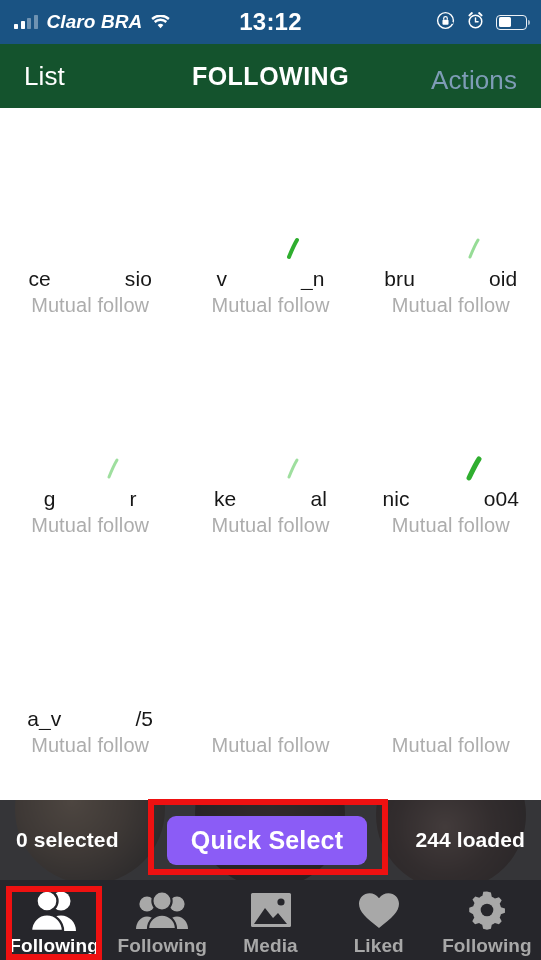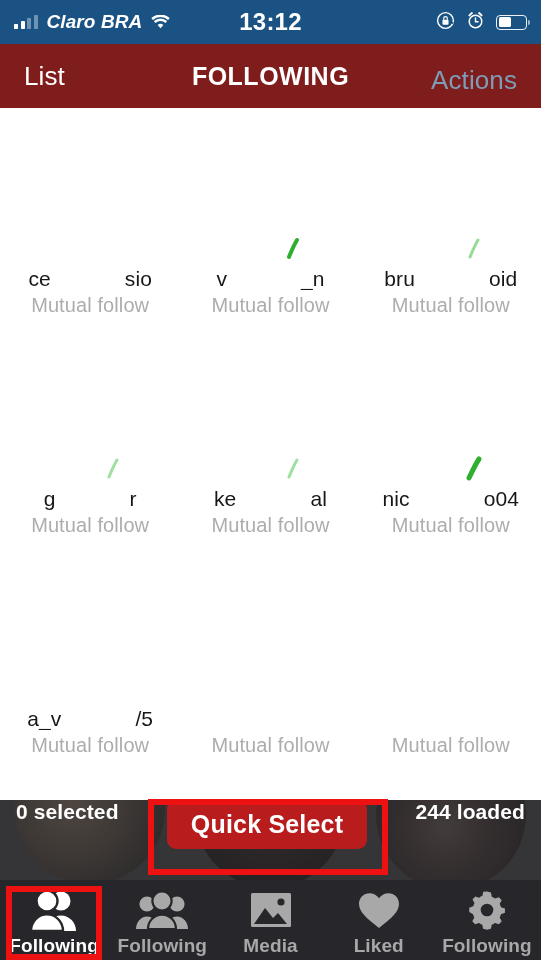--- a/index.html
+++ b/index.html
@@ -36,21 +36,21 @@
   .icn{ display:block; }
 
   .battery{ width:31px; height:15px; border:1.7px solid rgba(255,255,255,.92); border-radius:4px; position:relative; padding:1.6px; }
   .battery::after{ content:""; position:absolute; right:-4.4px; top:4.2px; width:2.4px; height:5.5px;
     background:rgba(255,255,255,.6); border-radius:0 2px 2px 0; }
   .battery span{ display:block; height:100%; width:48%; background:#fff; border-radius:1.6px; }
 
   
   .navbar{
     position:absolute; left:0; top:44px; width:541px; height:64px;
-    background:#7f1d1d; display:flex; align-items:center; justify-content:space-between;
+    background:#14532d; display:flex; align-items:center; justify-content:space-between;
     padding:0 24px;
   }
   .nav-left{ font-size:26px; color:#ffffff; font-weight:500; letter-spacing:.1px; }
   .nav-title{ font-size:25px; color:#ffffff; font-weight:bold; letter-spacing:.5px;
     position:absolute; left:0; right:0; text-align:center; pointer-events:none; }
   .nav-right{ font-size:26px; color:#7e9cb6; font-weight:500; letter-spacing:.1px;margin-top:8px; }
 
   
   .grid{
     position:absolute; left:0; top:108px; width:541px; height:692px;
@@ -77,31 +77,31 @@
   }
   .uname .gap{ display:inline-block; width:74px; color:transparent; }
   .ustatus{
     font-size:20px; color:#adadad; font-weight:400; line-height:1.1; letter-spacing:.1px;
   }
 
   
   .actionbar{
     position:absolute; left:0; top:800px; width:541px; height:80px;
     background:rgba(44,44,46,.80);
-    display:flex; justify-content:space-between;
+    display:flex; align-items:center; justify-content:space-between;
     padding:0 16px; overflow:hidden;
   }
   .ab-photos{ position:absolute; inset:0; display:flex; }
   .ab-photo{ width:180.33px; height:80px; position:relative; overflow:hidden; }
   .ab-photo .blob{ position:absolute; left:50%; transform:translateX(-50%); border-radius:50%; }
   .ab-scrim{ position:absolute; inset:0; background:rgba(44,44,46,.76); }
   .ab-text{ position:relative; z-index:3; color:#fff; font-size:21px; font-weight:bold; letter-spacing:.1px; }
   .qs-wrap{ position:relative; z-index:3; }
   .qs-btn{
-    background:#b91c1c; color:#fff; border:none; border-radius:9px;
+    background:#8b5cf6; color:#fff; border:none; border-radius:9px;
     font-family:"Liberation Sans", sans-serif;
     font-size:25px; font-weight:bold; letter-spacing:.2px;
     padding:10px 24px; cursor:pointer; white-space:nowrap;
   }
 
   
   .tabbar{
     position:absolute; left:0; top:880px; width:541px; height:80px;
     background:#26262b; display:flex; align-items:flex-start;
   }

